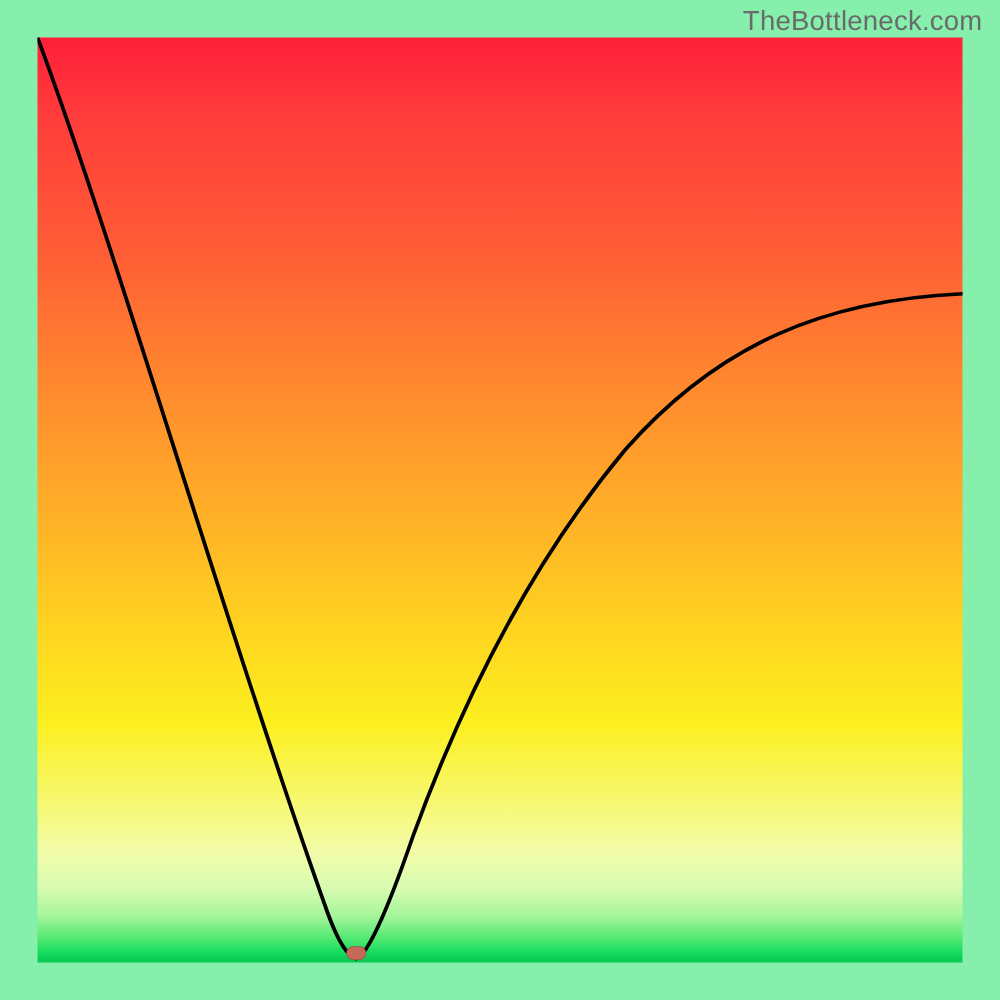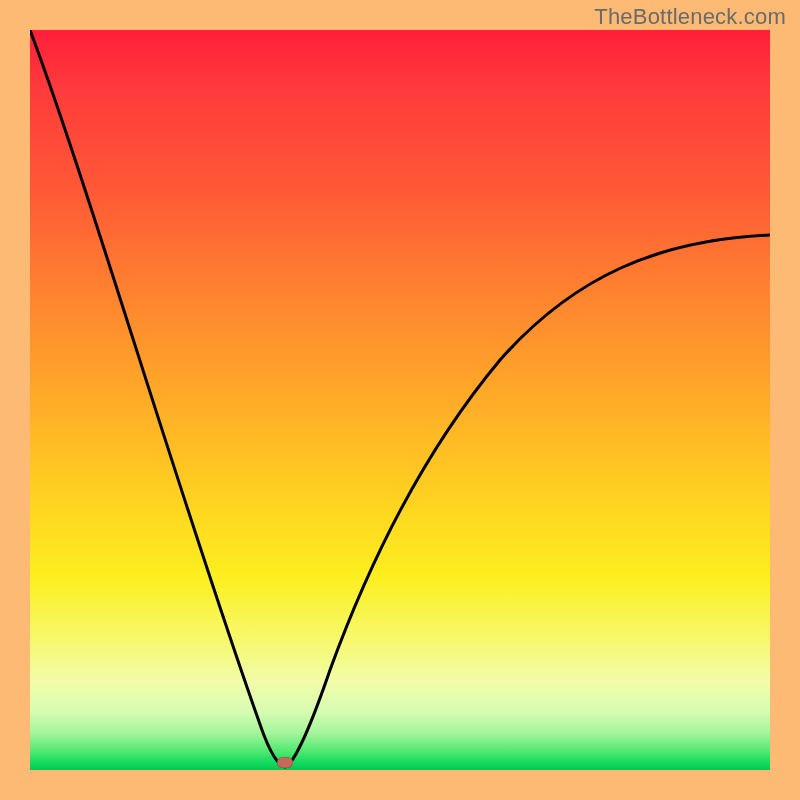--- a/index.html
+++ b/index.html
@@ -10,21 +10,21 @@
     background: #000;
     overflow: hidden;
     font-family: Arial, Helvetica, sans-serif;
   }
   .frame {
     position: absolute;
     left: 0;
     top: 0;
     width: 800px;
     height: 800px;
-    background: #fdba74;
+    background: #86efac;
   }
   .plot {
     position: absolute;
     left: 30px;
     top: 30px;
     width: 740px;
     height: 740px;
     
     background: linear-gradient(to bottom,
       #ff1f3a 0%,

